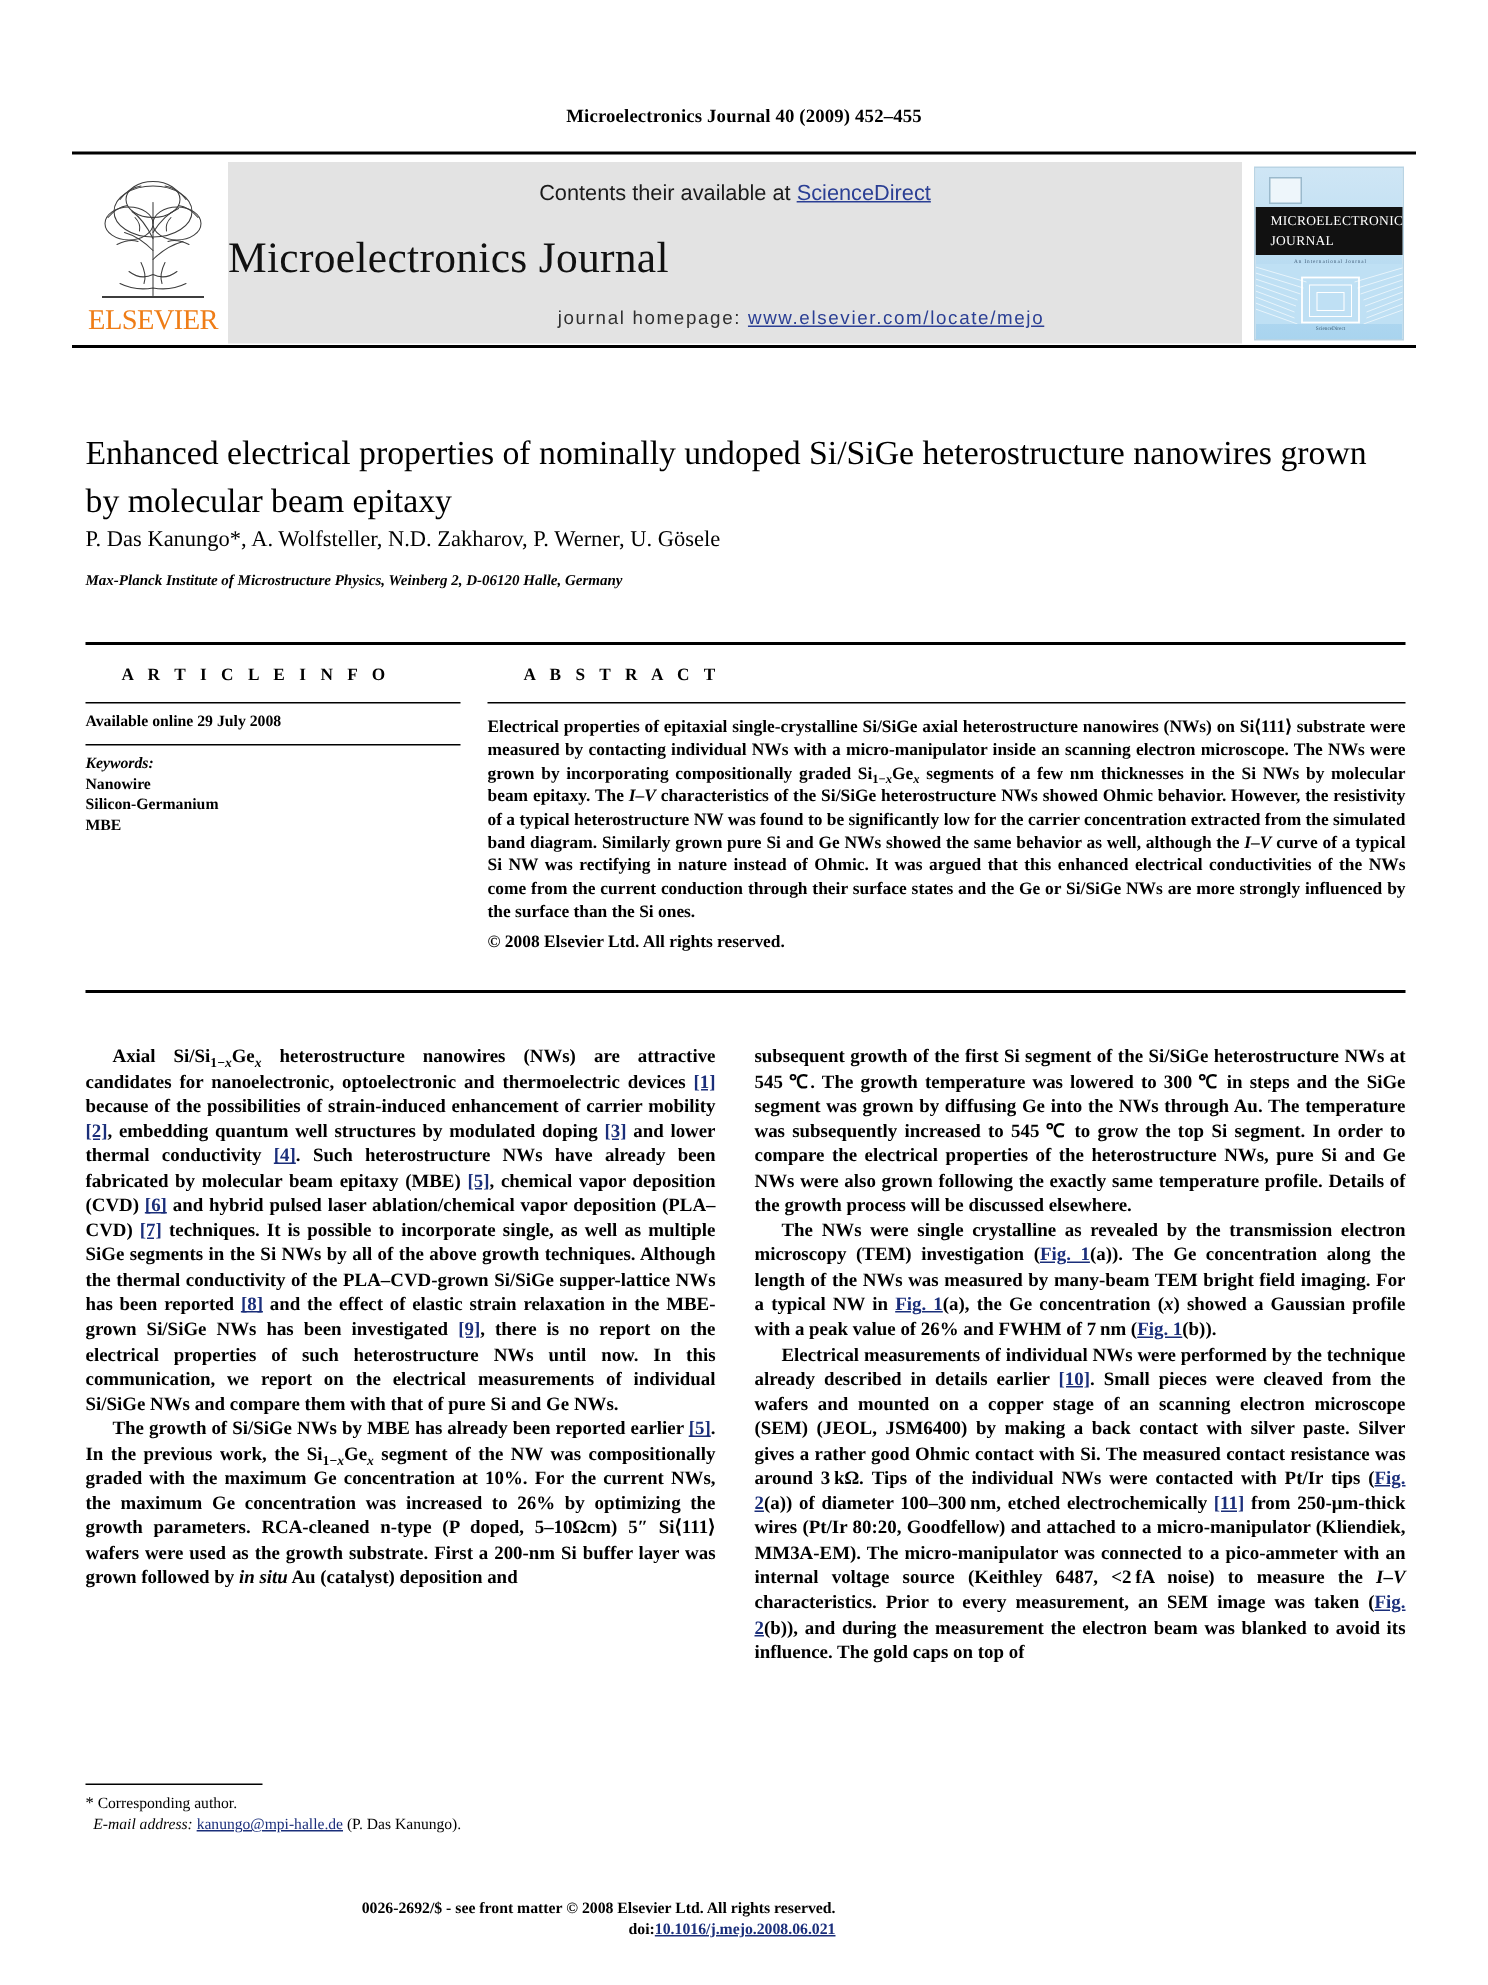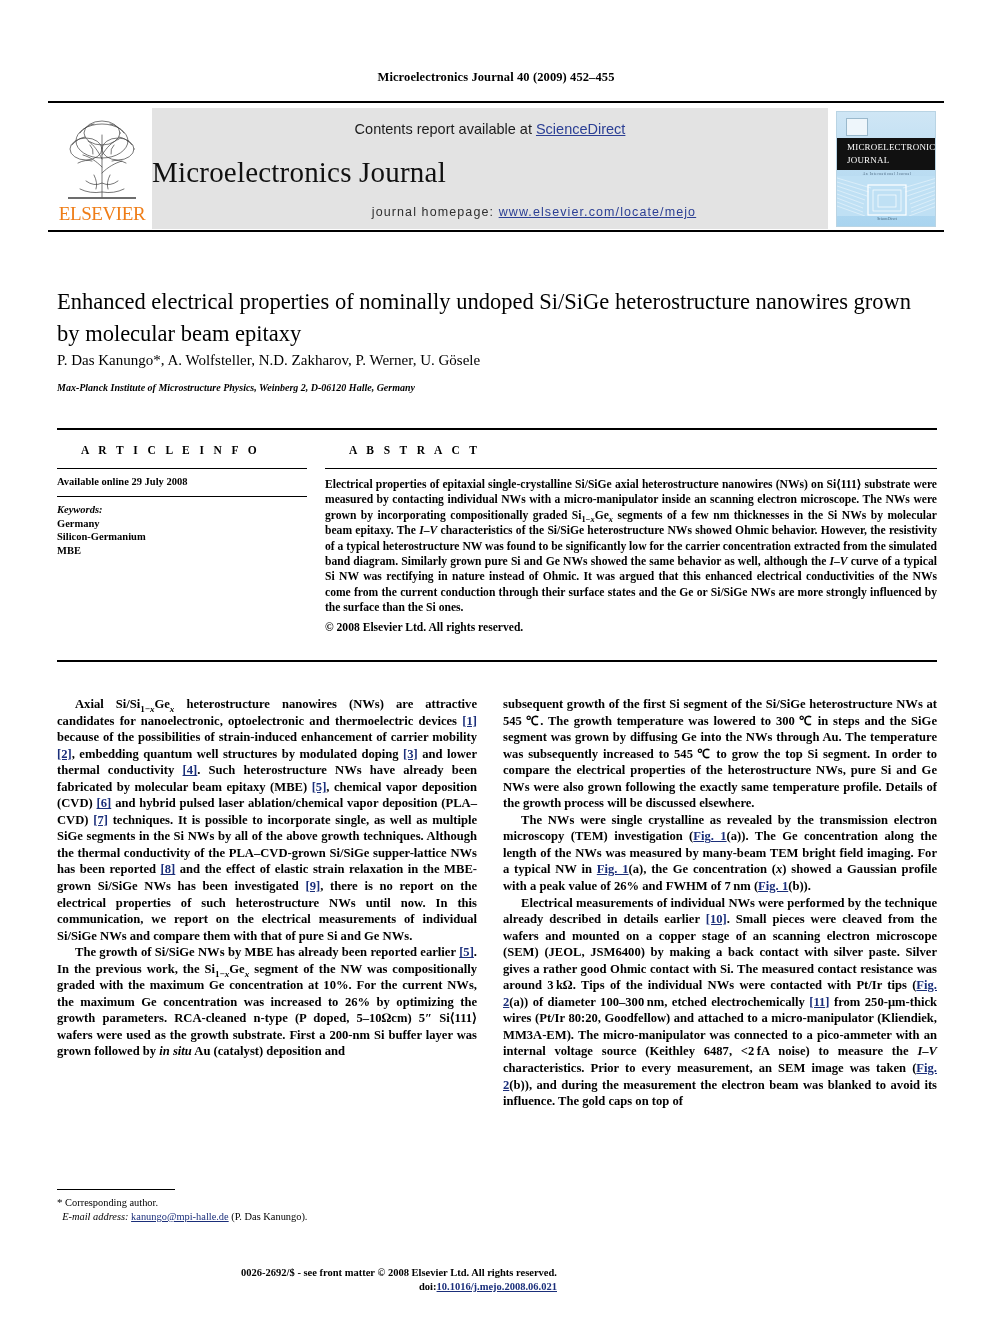--- a/index.html
+++ b/index.html
@@ -337,21 +337,21 @@
             <path d="M54 64 q-4 8 -2 14"></path>
             <path d="M34 34 q4 4 3 9"></path>
             <path d="M58 34 q-4 4 -3 9"></path>
           </g>
           <line x1="12" y1="87" x2="80" y2="87" stroke="#3d3d3d" stroke-width="1.4"></line>
         </svg>
         <div class="elsevier-word">ELSEVIER</div>
       </div>
 
       <div class="contents-line">
-        <span>Contents report available at </span><a class="sd" href="#">ScienceDirect</a>
+        <span>Contents their available at </span><a class="sd" href="#">ScienceDirect</a>
       </div>
 
       <div class="journal-title">Microelectronics Journal</div>
 
       <div class="homepage-line">
         <span>journal homepage: </span><a class="url" href="#">www.elsevier.com/locate/mejo</a>
       </div>
 
       <div class="cover">
         <div class="cover-inner">
@@ -397,21 +397,21 @@
   <div class="affiliation">Max-Planck Institute of Microstructure Physics, Weinberg 2, D-06120 Halle, Germany</div>
 
   <div class="rule-top"></div>
 
   <div class="info-head">A R T I C L E   I N F O</div>
   <div class="info-rule"></div>
   <div class="avail">Available online 29 July 2008</div>
   <div class="avail-rule"></div>
   <div class="keywords">
     <span class="kw-label">Keywords:</span><br>
-    <span>Germany</span><br>
+    <span>Nanowire</span><br>
     <span>Silicon-Germanium</span><br>
     <span>MBE</span>
   </div>
 
   <div class="abs-head">A B S T R A C T</div>
   <div class="abs-rule"></div>
   <div class="abstract">
     Electrical properties of epitaxial single-crystalline Si/SiGe axial heterostructure nanowires (NWs) on
     Si⟨111⟩ substrate were measured by contacting individual NWs with a micro-manipulator inside an
     scanning electron microscope. The NWs were grown by incorporating compositionally graded Si<sub>1−<i>x</i></sub>Ge<sub><i>x</i></sub>

